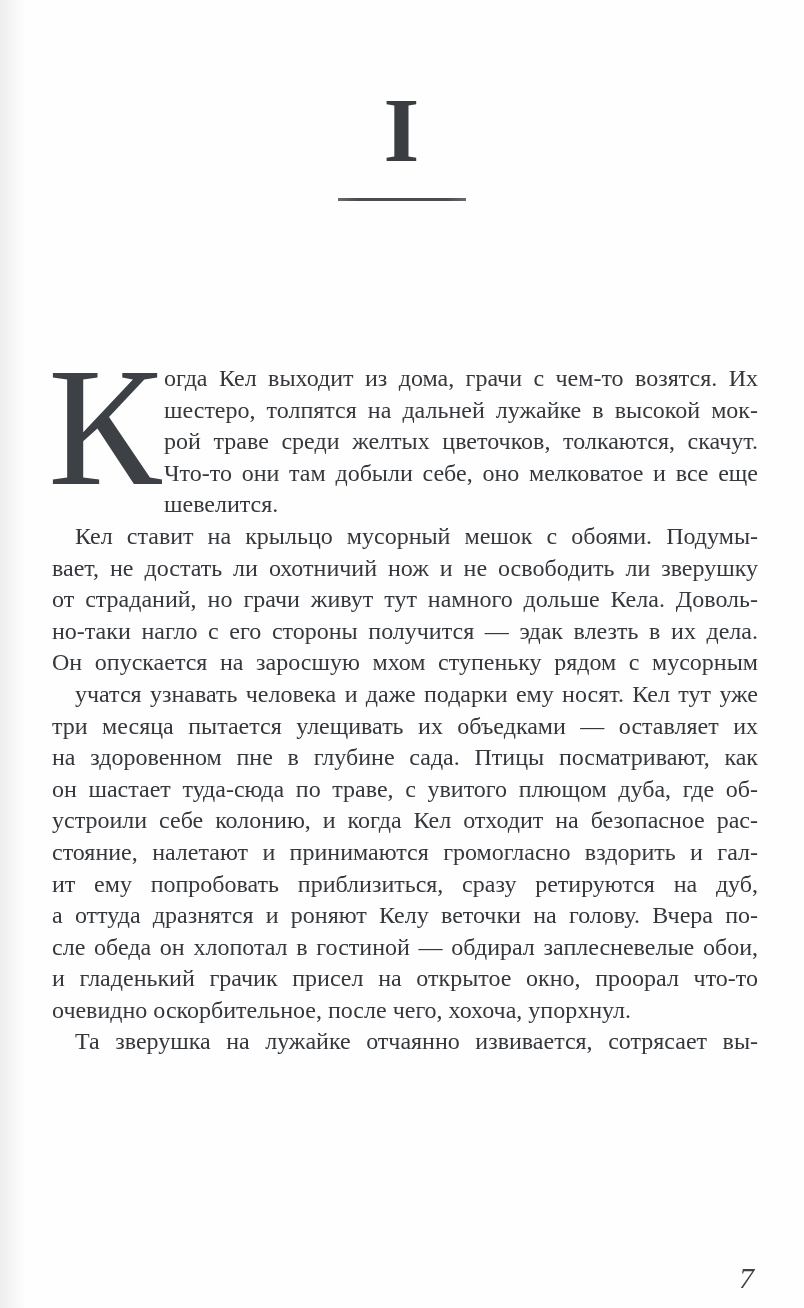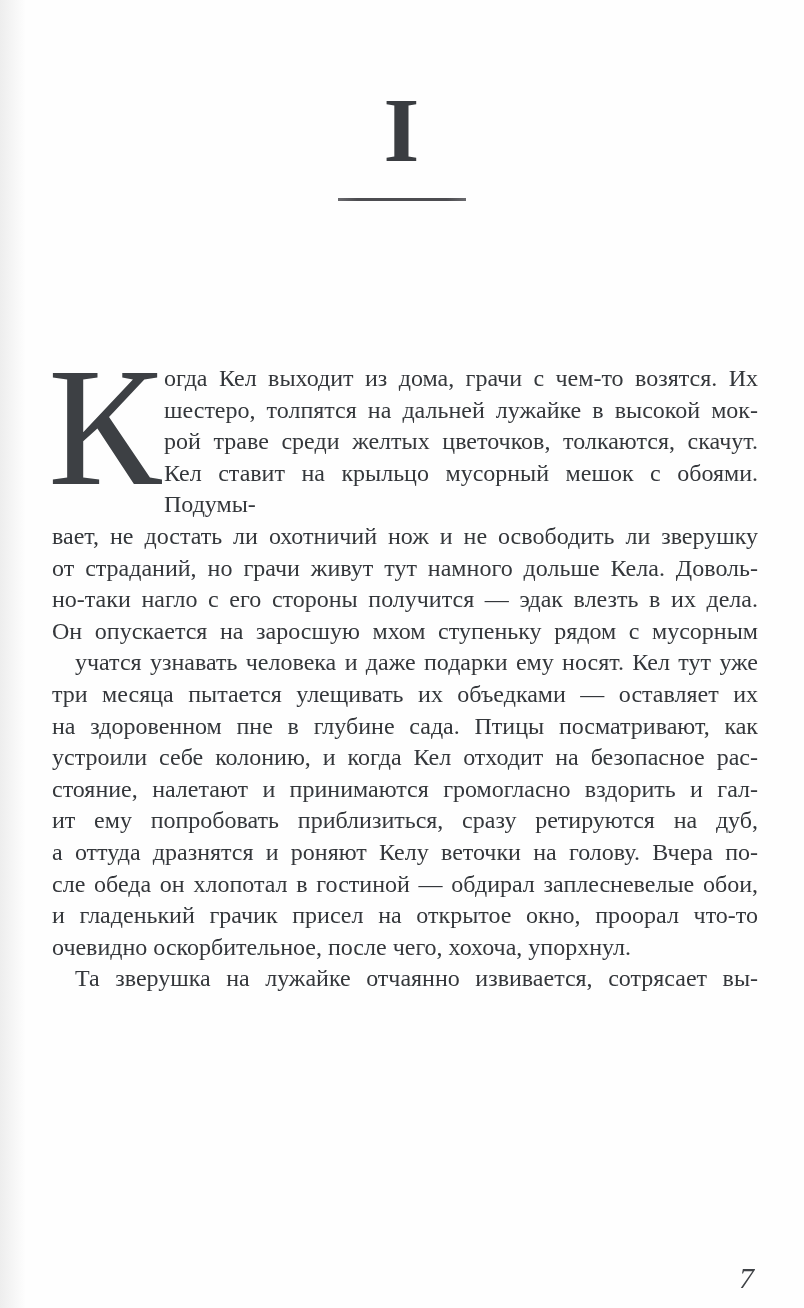--- a/index.html
+++ b/index.html
@@ -101,32 +101,35 @@
     <div class="chapter-rule"></div>
   </div>
 
   <div class="page-text">
 
   <div class="para">
         <span class="dropcap">К</span>
         <div class="line">огда Кел выходит из дома, грачи с чем-то возятся. Их</div>
         <div class="line">шестеро, толпятся на дальней лужайке в высокой мок-</div>
         <div class="line">рой траве среди желтых цветочков, толкаются, скачут.</div>
+        <div class="line">Что-то они там добыли себе, оно мелковатое и все еще</div>
+        <div class="line end">шевелится.</div>
       </div>
       <div class="para indent">
         <div class="line">Кел ставит на крыльцо мусорный мешок с обоями. Подумы-</div>
         <div class="line">вает, не достать ли охотничий нож и не освободить ли зверушку</div>
         <div class="line">от страданий, но грачи живут тут намного дольше Кела. Доволь-</div>
         <div class="line">но-таки нагло с его стороны получится — эдак влезть в их дела.</div>
         <div class="line">Он опускается на заросшую мхом ступеньку рядом с мусорным</div>
       </div>
       <div class="para indent">
         <div class="line">учатся узнавать человека и даже подарки ему носят. Кел тут уже</div>
         <div class="line">три месяца пытается улещивать их объедками — оставляет их</div>
         <div class="line">на здоровенном пне в глубине сада. Птицы посматривают, как</div>
+        <div class="line">он шастает туда-сюда по траве, с увитого плющом дуба, где об-</div>
         <div class="line">устроили себе колонию, и когда Кел отходит на безопасное рас-</div>
         <div class="line">стояние, налетают и принимаются громогласно вздорить и гал-</div>
         <div class="line">ит ему попробовать приблизиться, сразу ретируются на дуб,</div>
         <div class="line">а оттуда дразнятся и роняют Келу веточки на голову. Вчера по-</div>
         <div class="line">сле обеда он хлопотал в гостиной — обдирал заплесневелые обои,</div>
         <div class="line">и гладенький грачик присел на открытое окно, проорал что-то</div>
         <div class="line end">очевидно оскорбительное, после чего, хохоча, упорхнул.</div>
       </div>
       <div class="para indent">
         <div class="line">Та зверушка на лужайке отчаянно извивается, сотрясает вы-</div>

